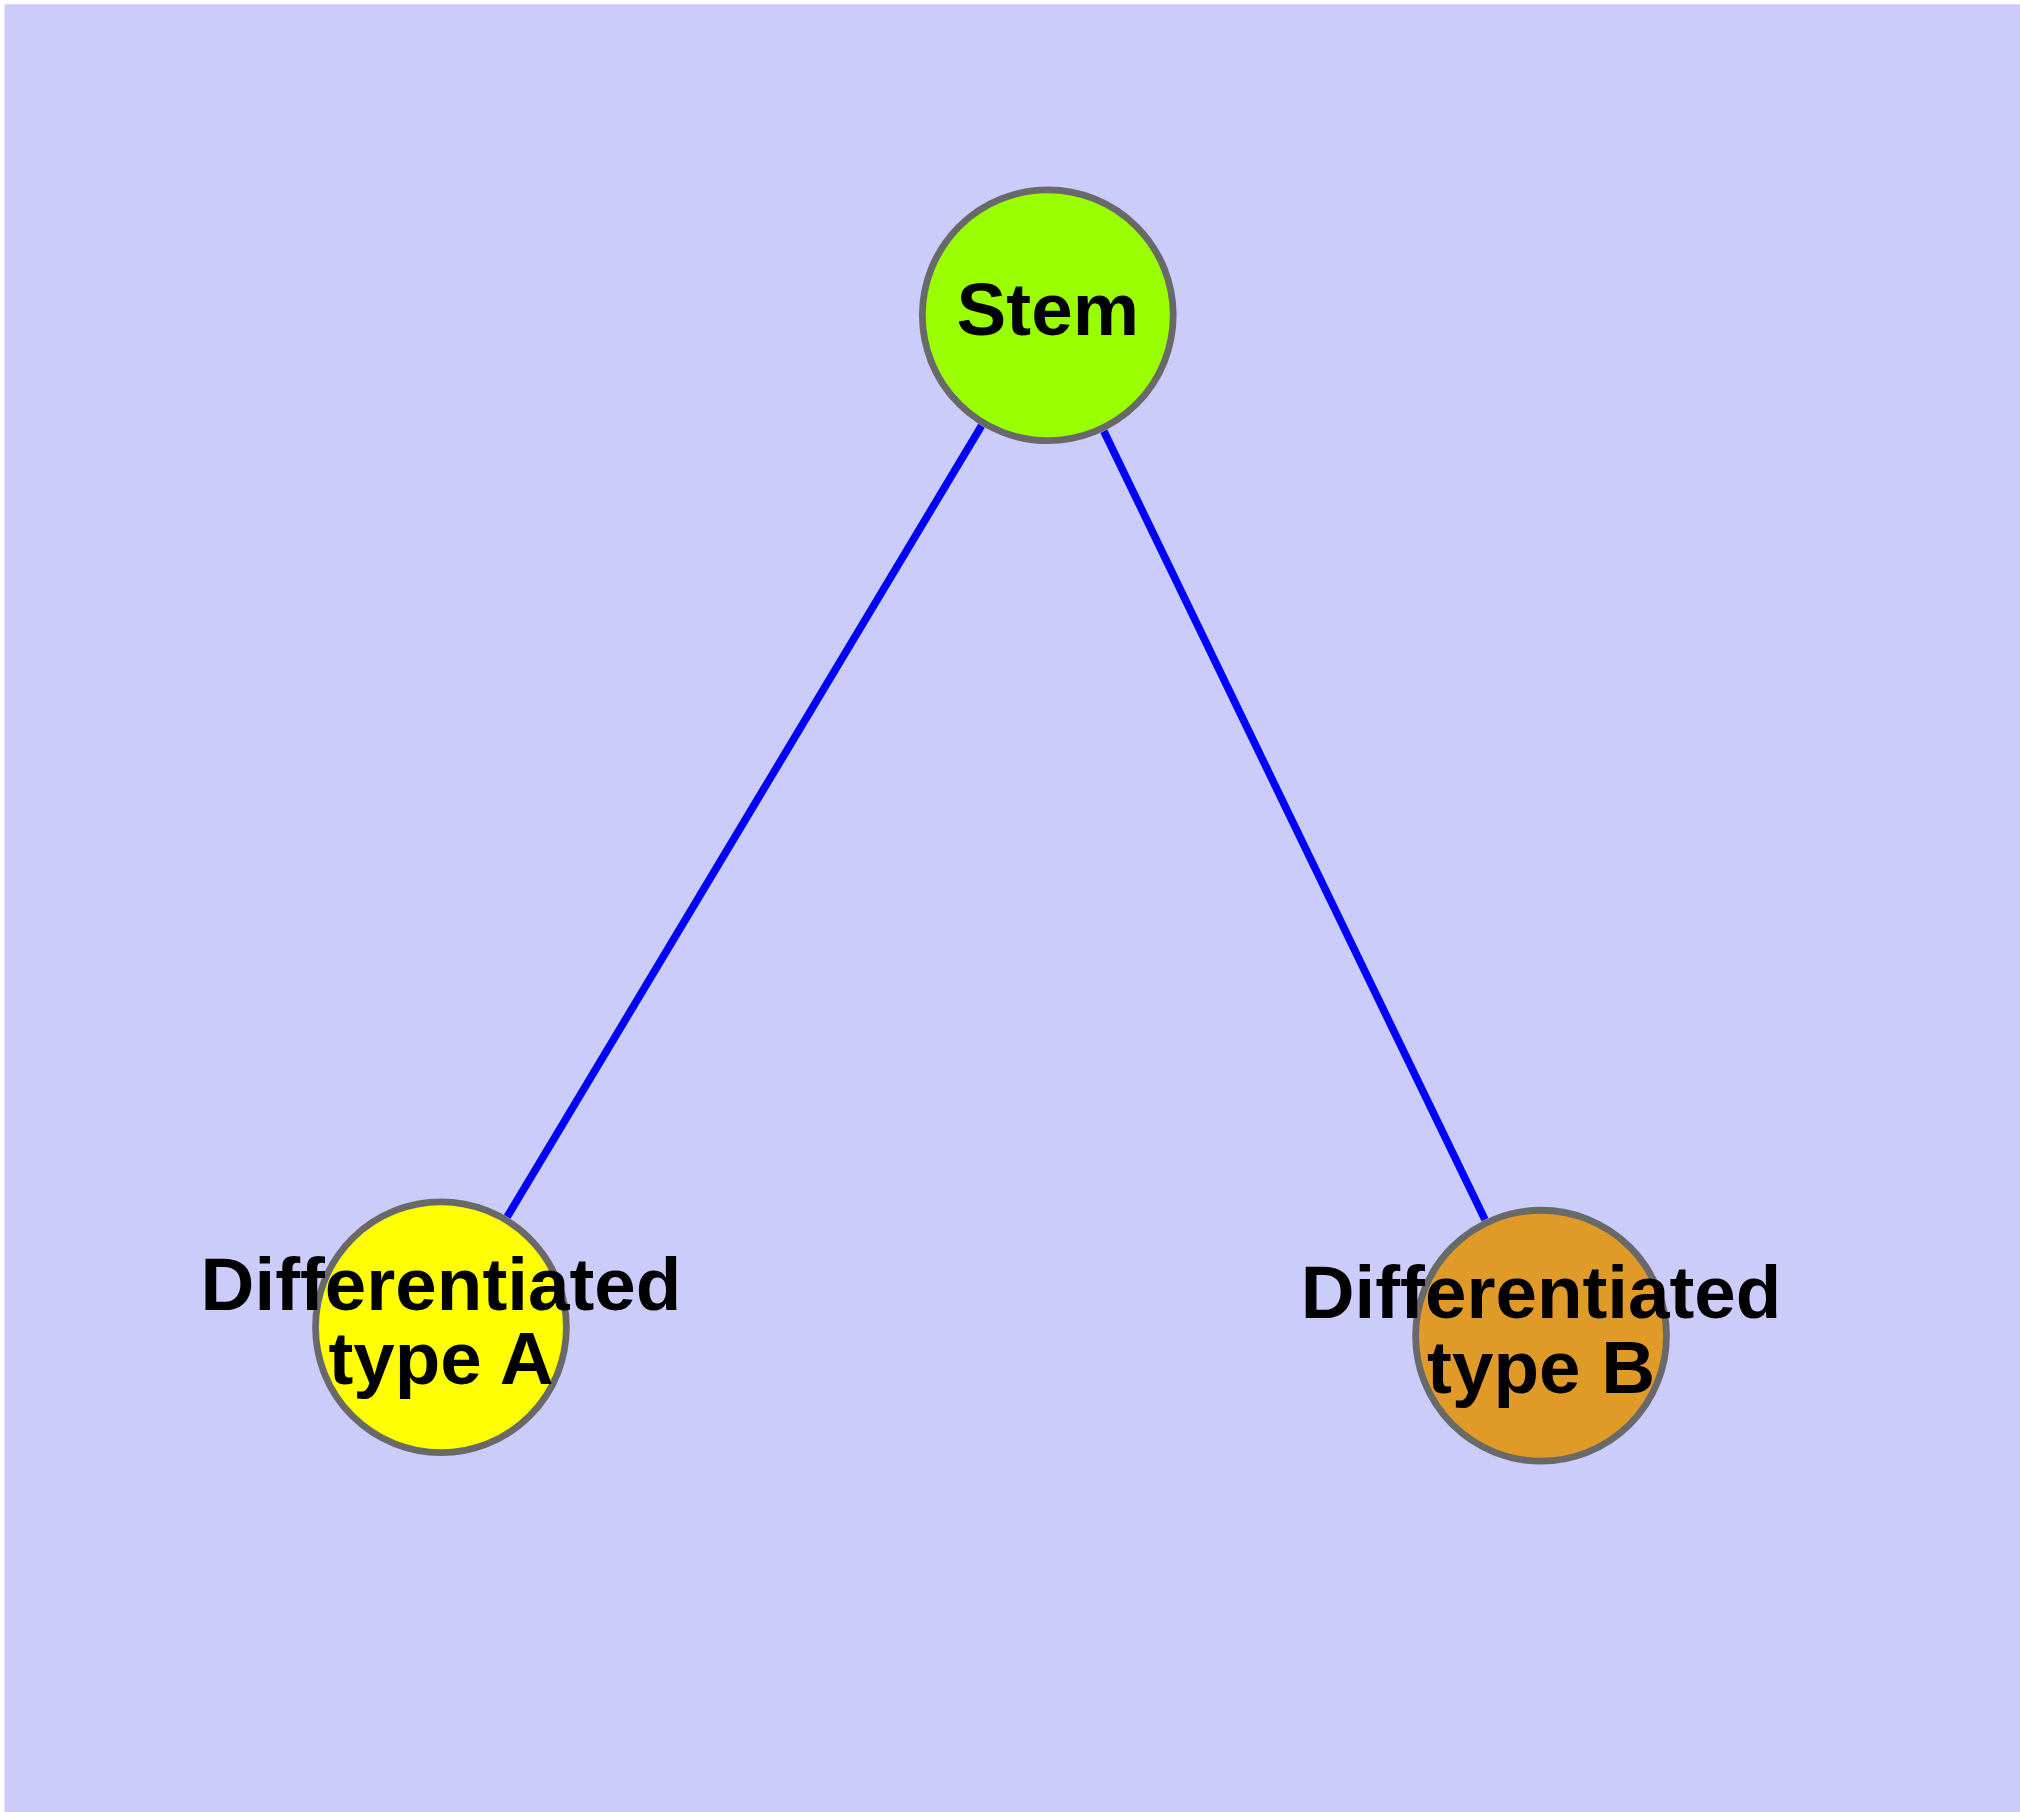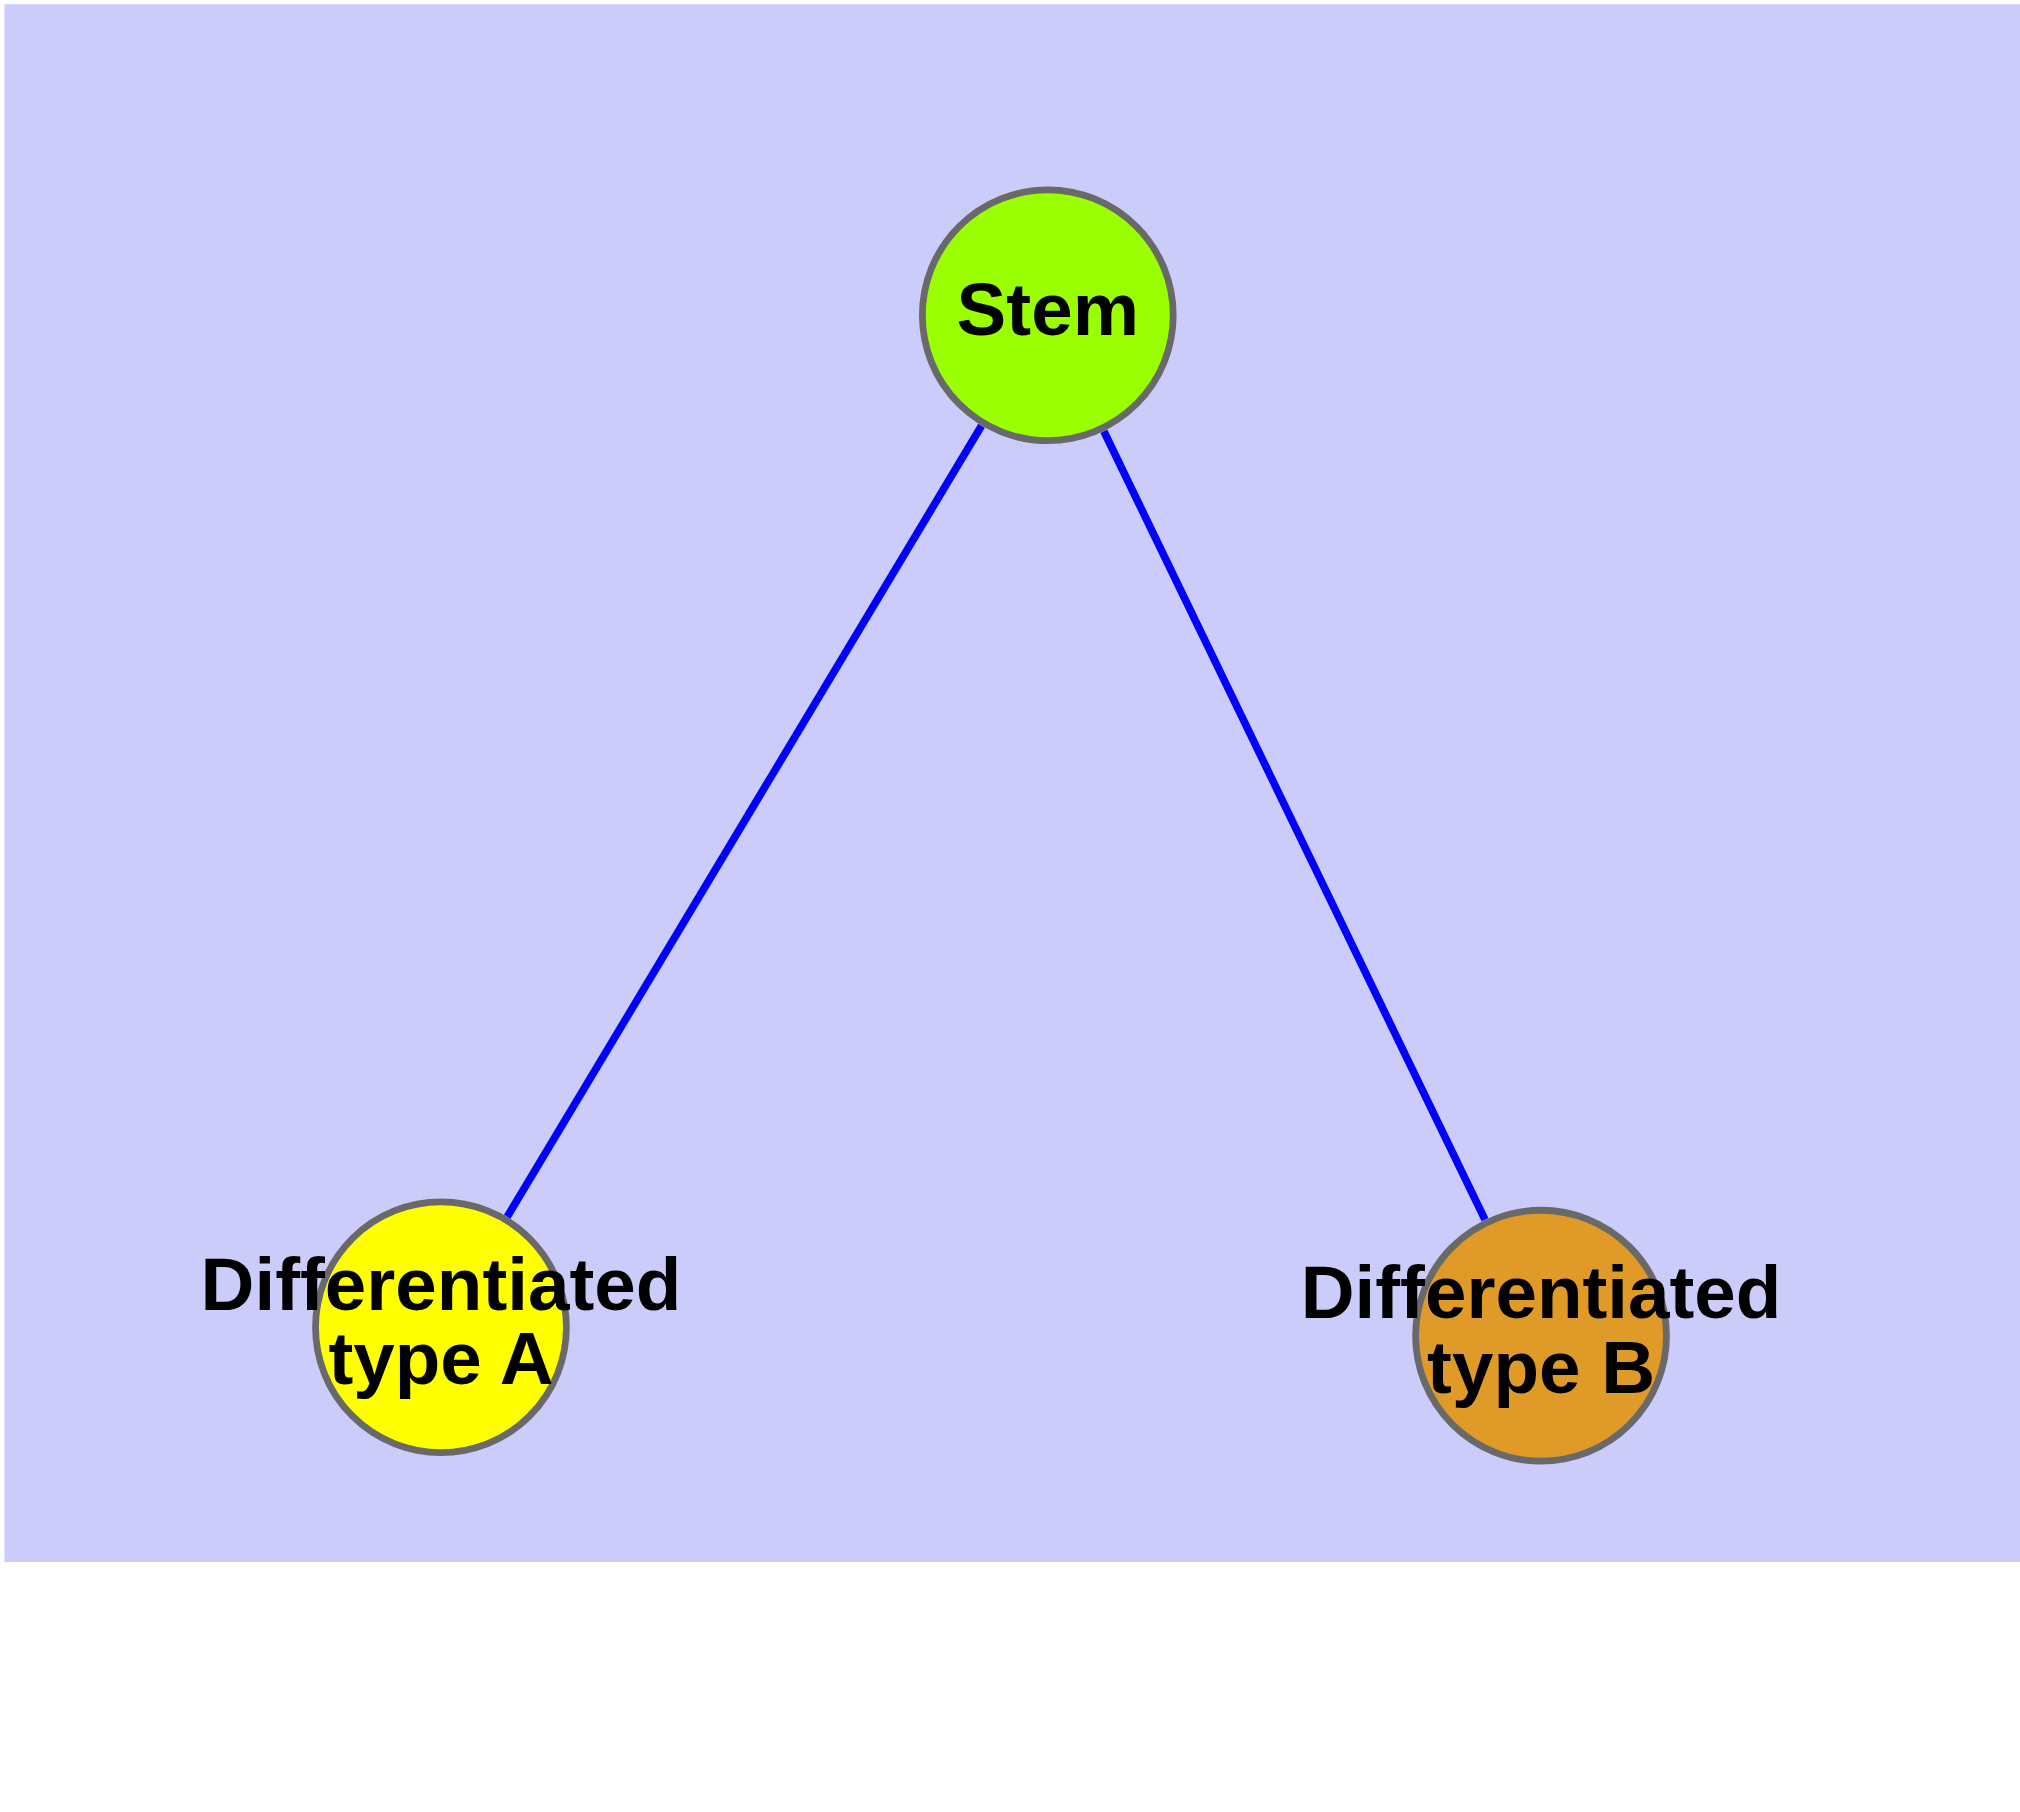--- a/index.html
+++ b/index.html
@@ -3,21 +3,21 @@
 <meta charset="utf-8">
 <style>
   html, body {
     margin: 0;
     padding: 0;
     background: #ffffff;
   }
   #canvas {
     position: relative;
     width: 2021px;
-    height: 1562px;
+    height: 1812px;
     overflow: hidden;
     font-family: "Liberation Sans", sans-serif;
   }
   #graph-svg {
     position: absolute;
     top: 0;
     left: 0;
     width: 2021px;
     height: 1812px;
     display: block;

